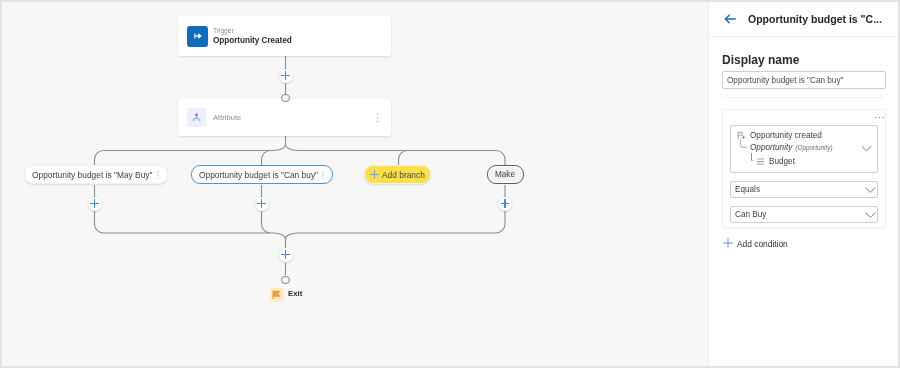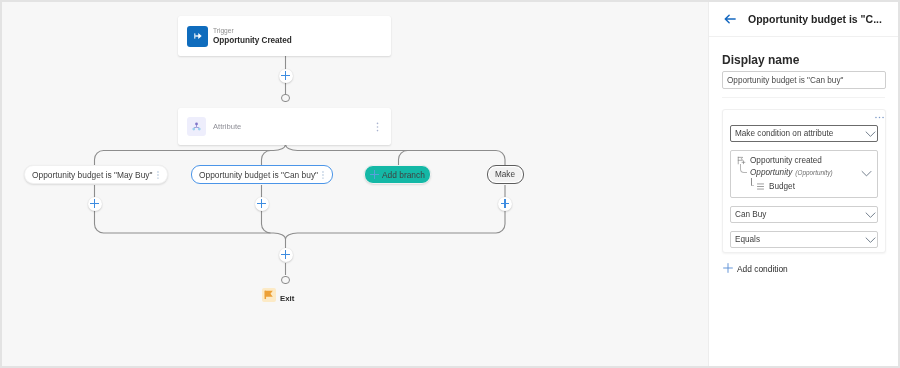--- a/index.html
+++ b/index.html
@@ -11,35 +11,35 @@
   #svgwires{position:absolute;left:0;top:0;width:706px;height:364px;}
   
   .node-card{position:absolute;background:#fff;border-radius:2px;
              box-shadow:0 1px 2px rgba(0,0,0,.12),0 0 1px rgba(0,0,0,.07);}
   .trigger-card{left:176px;top:14px;width:213px;height:40px;display:flex;align-items:center;}
   .trig-icon{width:21px;height:21px;border-radius:3px;background:#0f6cbd;margin-left:9px;
              display:flex;align-items:center;justify-content:center;flex:none;}
   .trig-text{margin-left:5px;}
   .trig-kicker{font-size:6.6px;color:#8f8f8f;line-height:9px;}
   .trig-title{font-size:8.2px;font-weight:bold;color:#2b2b2b;line-height:11px;letter-spacing:-.05px;}
-  .attr-card{left:176px;top:106px;width:213px;height:37px;display:flex;align-items:center;}
+  .attr-card{left:176px;top:97px;width:213px;height:37px;display:flex;align-items:center;}
   .attr-icon{width:19px;height:19px;border-radius:3px;background:#eeeefc;margin-left:9px;
              display:flex;align-items:center;justify-content:center;flex:none;}
   .attr-label{margin-left:7px;font-size:7.6px;color:#8f8f97;}
   .dots-v{display:flex;align-items:center;justify-content:center;}
   .attr-card .dots-v{position:absolute;right:8px;top:50%;transform:translateY(-50%);}
 
   
   .pill{position:absolute;height:19px;border-radius:9px;display:flex;align-items:center;
         box-sizing:border-box;white-space:nowrap;}
   .pill-label{font-size:8.4px;color:#404040;}
   .pill-default{background:#fff;border:1px solid #f0f0f0;
                 box-shadow:0 1px 2px rgba(0,0,0,.11),0 0 1px rgba(0,0,0,.06);}
   .pill-selected{background:#fff;border:1.4px solid #4b95e8;}
-  .pill-add{background:#14b8a6;border:1px solid #f2f2f2;
+  .pill-add{background:#fde047;border:1px solid #f2f2f2;
             box-shadow:0 1px 2px rgba(0,0,0,.11),0 0 1px rgba(0,0,0,.06);}
   .pill-other{background:#f2f2f2;border:1.4px solid #5d5d5d;box-shadow:inset 0 0 0 1.3px #ffffff;}
   #pill0{left:22px;top:163px;width:144px;padding:0 4px 0 7px;justify-content:space-between;}
   #pill1{left:189px;top:163px;width:142px;padding:0 4px 0 7px;justify-content:space-between;}
   #pill2{left:362px;top:163px;width:67px;padding-left:4px;}
   #pill2 .pill-label{margin-left:2px;color:#404040;}
   #pill3{left:484.5px;top:163px;width:37px;justify-content:center;}
   #pill3 .pill-label{font-size:8.2px;}
   .addplus{display:flex;align-items:center;}
   .pill-dots{margin-left:0px;}
@@ -48,21 +48,21 @@
   .plusc{position:absolute;width:14px;height:14px;border-radius:50%;background:#fff;
          box-shadow:0 1px 2px rgba(0,0,0,.15),0 0 1.5px rgba(0,0,0,.1);}
   .plusc:before,.plusc:after{content:"";position:absolute;background:#3d8ce0;}
   .plusc:before{left:2.6px;top:6.2px;width:8.8px;height:1.7px;}
   .plusc:after{left:6.2px;top:2.6px;width:1.7px;height:8.8px;}
 
   .hollowdot{position:absolute;width:8.5px;height:8.5px;border-radius:50%;background:#f7f7f7;
              border:1.5px solid #8a8a8a;box-sizing:border-box;}
 
   
-  .exit-node{position:absolute;left:260px;top:286px;display:flex;align-items:flex-end;}
+  .exit-node{position:absolute;left:268px;top:286px;display:flex;align-items:flex-start;}
   .exit-icon{width:14px;height:14px;border-radius:2px;background:#fceac6;
              display:flex;align-items:center;justify-content:center;flex:none;}
   .exit-label{margin-left:4px;font-size:7.8px;font-weight:bold;color:#2b2b2b;position:relative;top:0.5px;}
 
   
   #panel{position:absolute;left:706px;top:0;width:190px;height:364px;background:#ffffff;border-left:1px solid #ededed;box-sizing:border-box;}
   .p-header{height:35px;border-bottom:1px solid #f0f0f0;display:flex;align-items:center;box-sizing:border-box;}
   .backbtn{background:none;border:none;padding:0;margin-left:14px;margin-bottom:1px;display:flex;align-items:center;cursor:pointer;}
   .p-title{margin-left:11px;font-size:10.5px;font-weight:bold;color:#242424;white-space:nowrap;overflow:hidden;}
   .p-body{padding:0 13px;}
@@ -238,28 +238,20 @@
       <div class="cond-card">
         <div class="dots-spacer"></div>
         <div class="dots-h">
           <svg viewBox="0 0 14 4" width="9" height="3" aria-hidden="true">
             <circle cx="1.5" cy="2" r="1.2" fill="#7d9bc8"></circle>
             <circle cx="7" cy="2" r="1.2" fill="#7d9bc8"></circle>
             <circle cx="12.5" cy="2" r="1.2" fill="#7d9bc8"></circle>
           </svg>
         </div>
 
-        <div class="sel sel-strong">
-          <span class="sel-val">Make condition on attribute</span>
-          <span class="chev">
-            <svg viewBox="0 0 14 14" width="13" height="13" aria-hidden="true">
-              <path d="M2.2 5.3 L7 10.1 L11.8 5.3" fill="none" stroke="#6f7b8a" stroke-width="1.05" stroke-linecap="round" stroke-linejoin="round"></path>
-            </svg>
-          </span>
-        </div>
 
         <div class="treebox">
           <div class="trow tl0">
             <span class="ticon ticon-trig">
               <svg viewBox="0 0 16 16" width="9" height="9" aria-hidden="true">
                 <g fill="none" stroke="#7b7b7b" stroke-width="1.15" stroke-linejoin="round" stroke-linecap="round">
                   <path d="M2.2 2.0 L2.2 14.0"></path>
                   <path d="M2.2 2.4 L10.0 2.4 L7.8 5.0 L10.0 7.6 L2.2 7.6"></path>
                   <path d="M9.0 11.2 L14.0 11.2 M11.5 8.7 L11.5 13.7"></path>
                 </g>
@@ -284,30 +276,30 @@
                 <g stroke="#8f8f8f" stroke-width="1.15">
                   <path d="M1.4 2.6 L10.6 2.6 M1.4 6.0 L10.6 6.0 M1.4 9.4 L10.6 9.4"></path>
                 </g>
               </svg>
             </span>
             <span class="tlabel">Budget</span>
           </div>
         </div>
 
         <div class="sel">
-          <span class="sel-val">Can Buy</span>
+          <span class="sel-val">Equals</span>
           <span class="chev">
             <svg viewBox="0 0 14 14" width="13" height="13" aria-hidden="true">
               <path d="M2.2 5.3 L7 10.1 L11.8 5.3" fill="none" stroke="#6f7b8a" stroke-width="1.05" stroke-linecap="round" stroke-linejoin="round"></path>
             </svg>
           </span>
         </div>
 
         <div class="sel">
-          <span class="sel-val">Equals</span>
+          <span class="sel-val">Can Buy</span>
           <span class="chev">
             <svg viewBox="0 0 14 14" width="13" height="13" aria-hidden="true">
               <path d="M2.2 5.3 L7 10.1 L11.8 5.3" fill="none" stroke="#6f7b8a" stroke-width="1.05" stroke-linecap="round" stroke-linejoin="round"></path>
             </svg>
           </span>
         </div>
       </div>
 
       <button class="addcond">
         <span class="addcond-plus">

